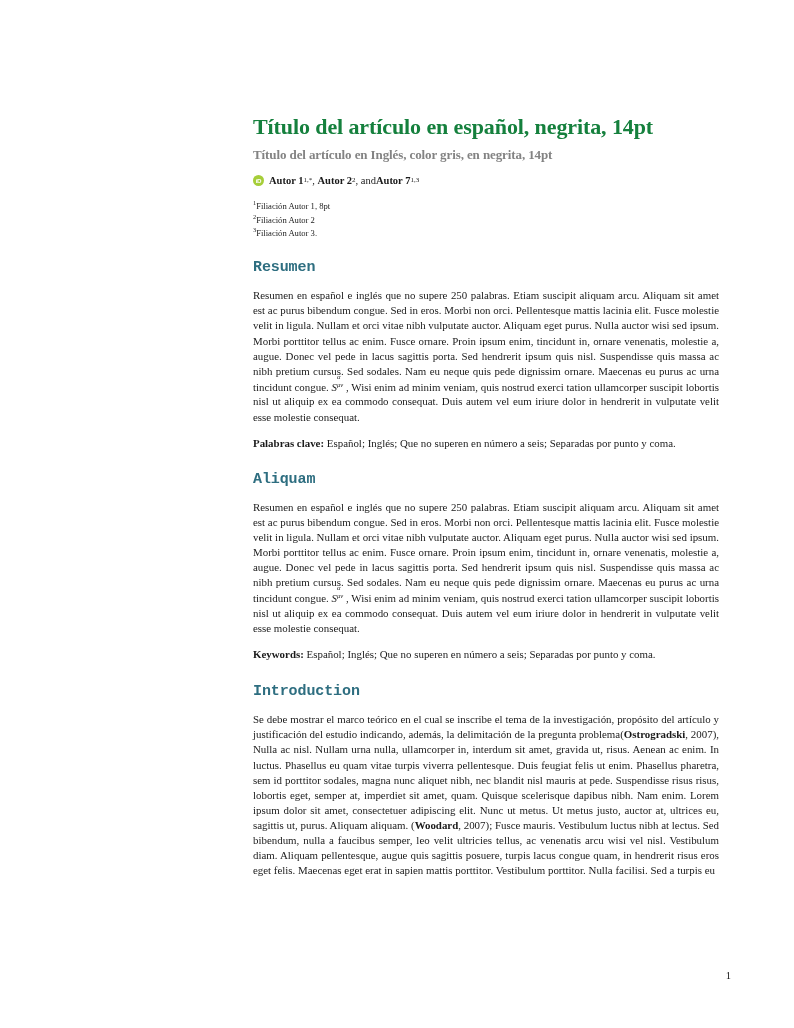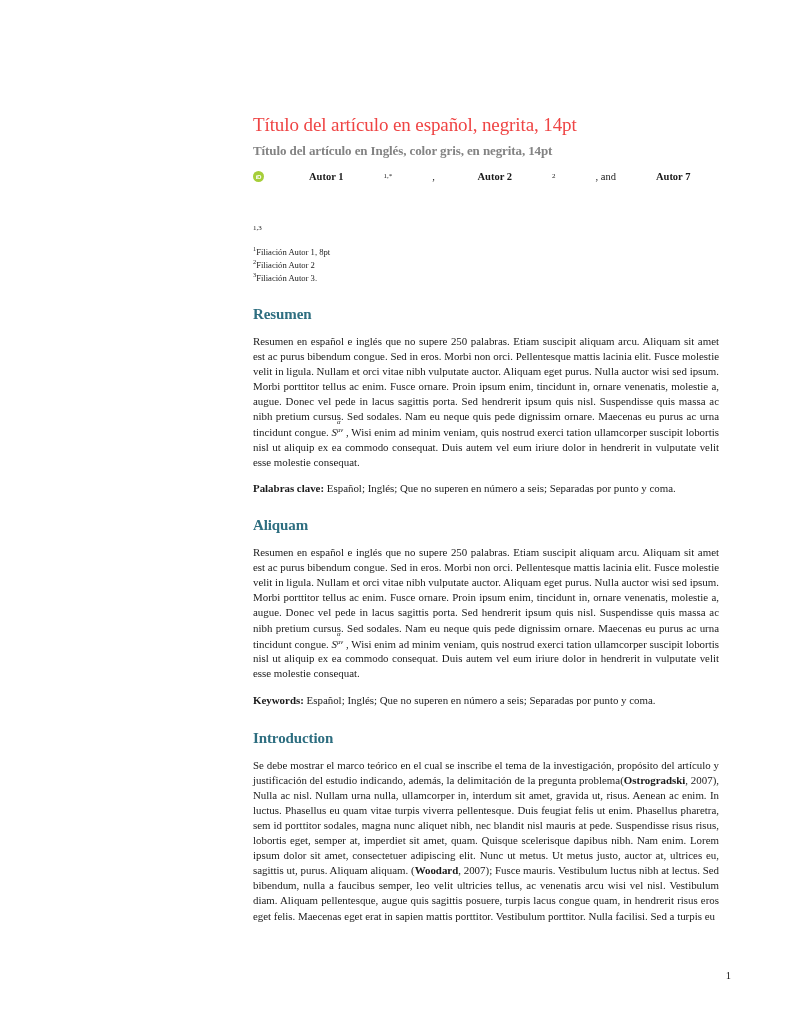--- a/index.html
+++ b/index.html
@@ -24,45 +24,44 @@
   }
   .content {
     position: absolute;
     left: 253px;
     top: 113px;
     width: 478px;
   }
 
   
   .title-es {
-    font-size: 19px;
-    font-weight: normal;
+    font-size: 22px;
+    font-weight: bold;
     line-height: 1.25;
-    color: #ef4444;
+    color: #15803d;
     letter-spacing: -0.1px;
     margin: 0 0 6px 0;
   }
   .title-en {
     font-size: 13px;
     font-weight: bold;
     line-height: 1.25;
     color: #838383;
     letter-spacing: -0.1px;
     margin: 0 0 11px 0;
   }
 
   
   .authors-line {
     font-size: 10.5px;
     line-height: 1.3;
     margin: 0 0 12px 0;
     display: flex;
     align-items: center;
     flex-wrap: wrap;
-    gap: 40px;
   }
   .orcid-icon {
     display: inline-block;
     width: 11px;
     height: 11px;
     border-radius: 50%;
     background: #a6ce39;
     margin-right: 5px;
     position: relative;
     flex: 0 0 auto;
@@ -103,21 +102,21 @@
     line-height: 1.33;
     color: #1a1a1a;
   }
   .affil .asup {
     font-size: 6.3px;
     vertical-align: super;
   }
 
   
   h2.section {
-    font-family: Liberation Serif, serif;
+    font-family: Liberation Mono, monospace;
     font-size: 15px;
     font-weight: bold;
     color: #2e6e80;
     margin: 0 0 11px 0;
     line-height: 1.2;
     letter-spacing: -0.1px;
   }
   .sec-block { margin-bottom: 16px; }
   .sec-abstract { margin-top: 20px; }
   .sec-intro { margin-top: 21px; }

